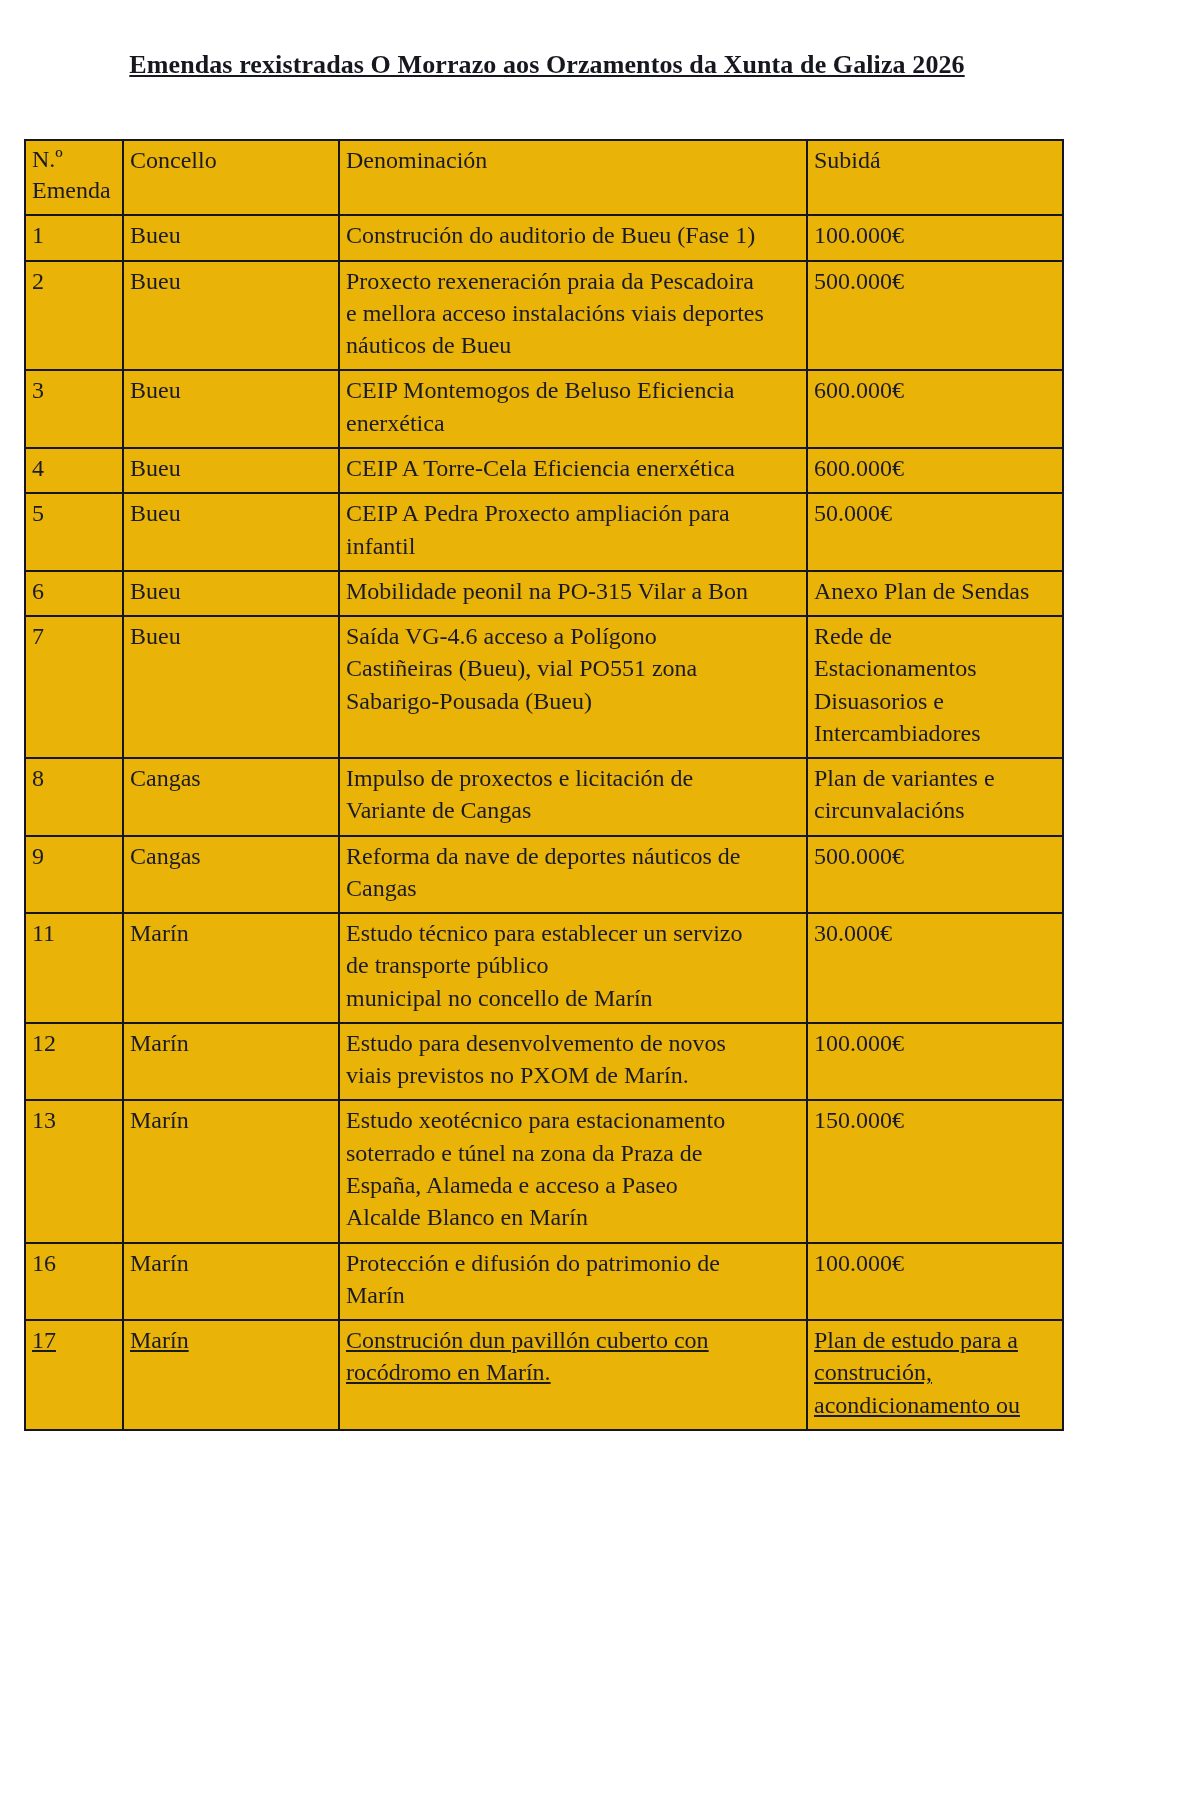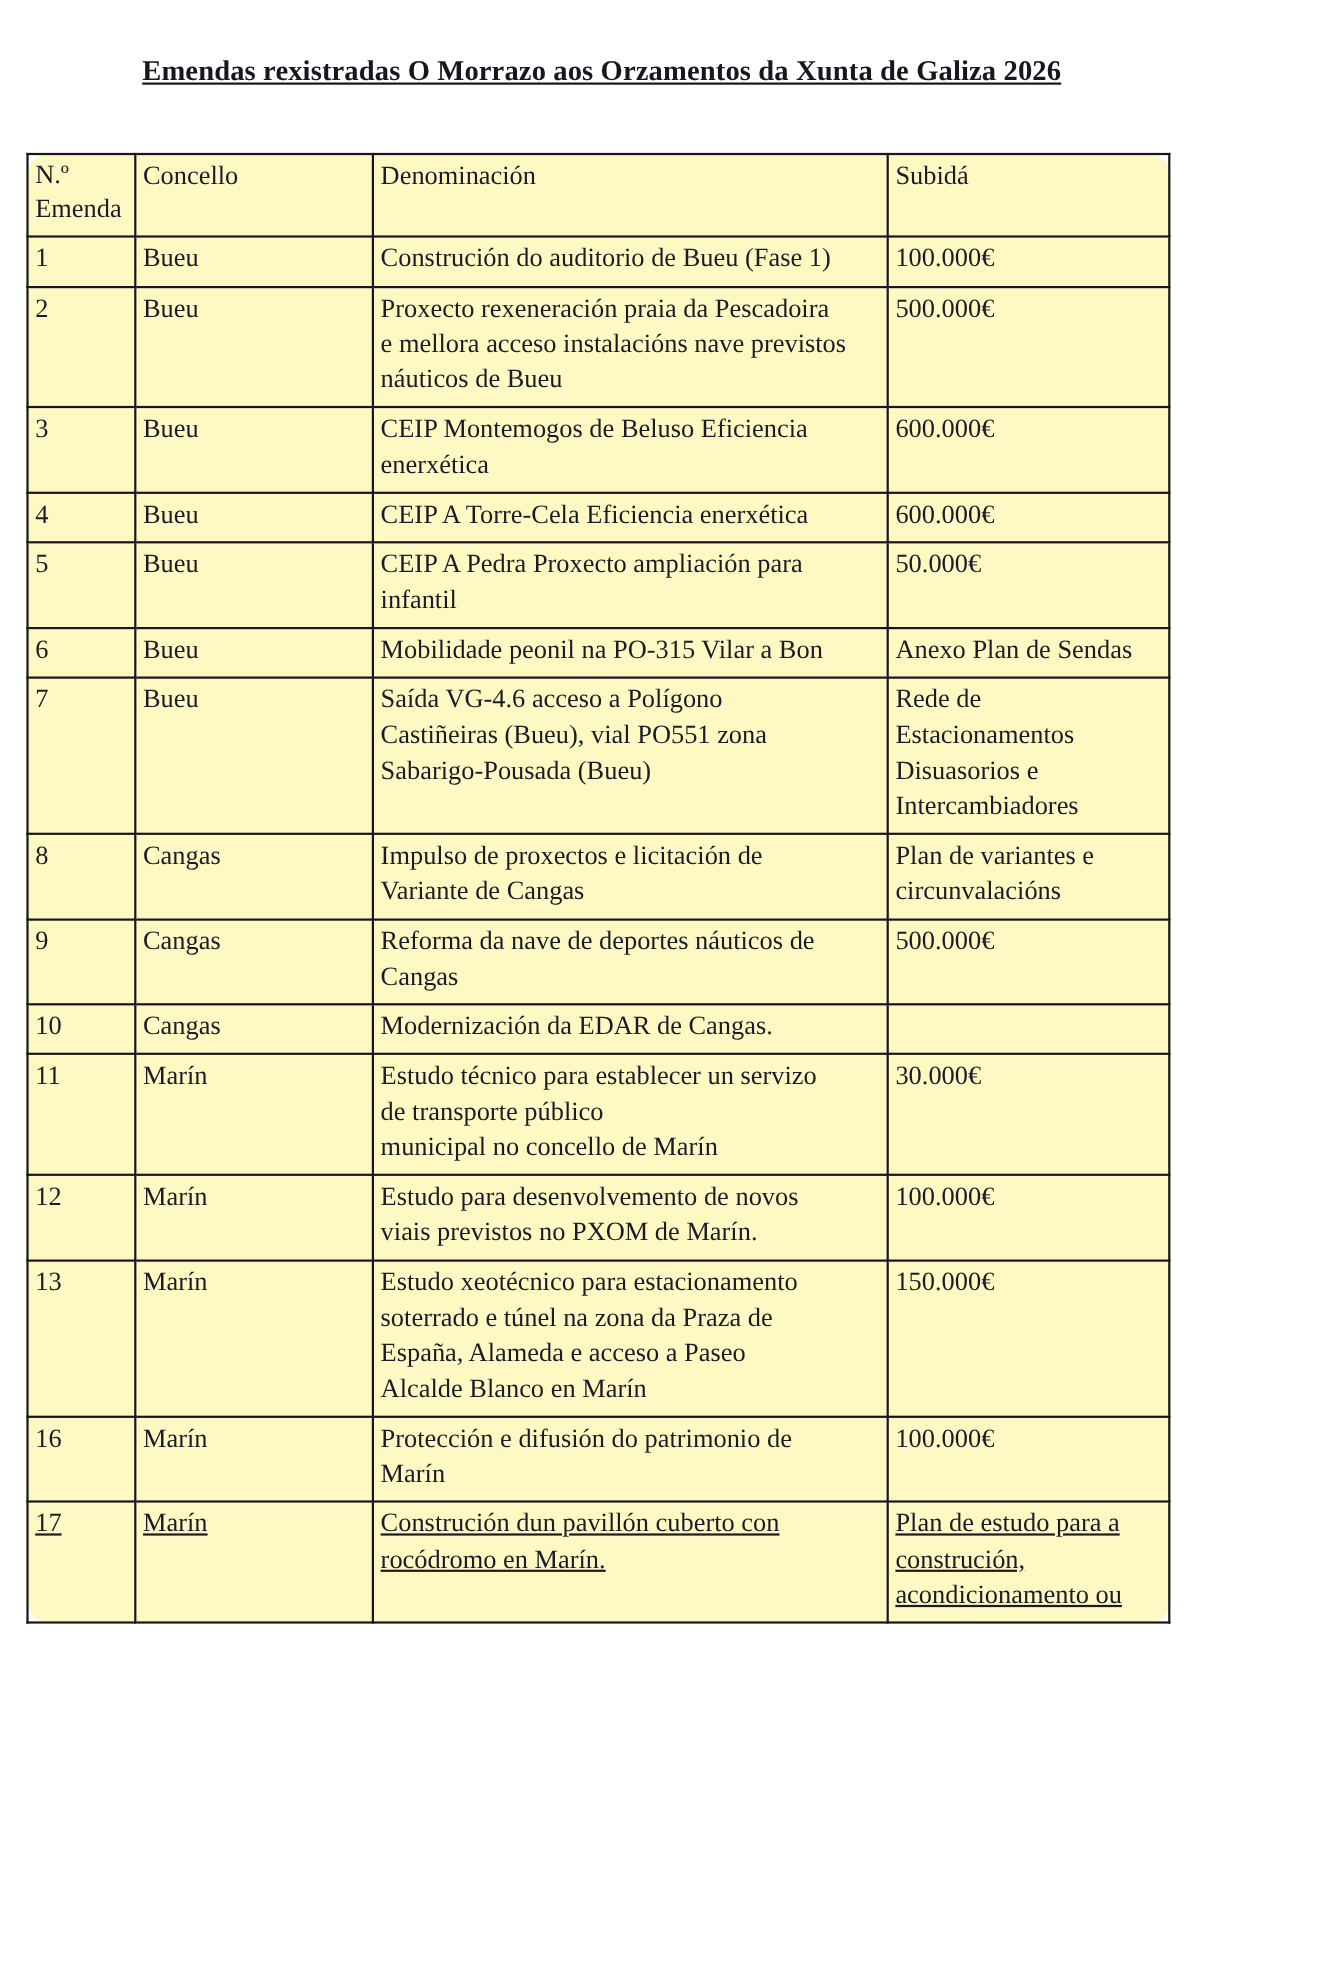--- a/index.html
+++ b/index.html
@@ -38,22 +38,21 @@
   .table-wrap {
     position: absolute;
     left: 8px;
     top: 139px;
     width: 1038px;
   }
   table.amendments {
     border-collapse: collapse;
     table-layout: fixed;
     width: 1038px;
-    background: #fef9c3;
-    border-radius: 22px;
+    background: #eab308;
   }
   table.amendments td,
   table.amendments th {
     border: 2px solid #161620;
     vertical-align: top;
     text-align: left;
     font-weight: normal;
     font-size: 24px;
     line-height: 1.345;
     padding: 3px 5px 8px 6px;
@@ -120,21 +119,21 @@
           </tr>
           <tr>
             <td class="pad-b-1">
               <span class="cell-line">2</span>
             </td>
             <td class="pad-b-1">
               <span class="cell-line">Bueu</span>
             </td>
             <td class="pad-b-1">
               <span class="cell-line">Proxecto rexeneración praia da Pescadoira</span>
-              <span class="cell-line">e mellora acceso instalacións nave previstos</span>
+              <span class="cell-line">e mellora acceso instalacións viais deportes</span>
               <span class="cell-line">náuticos de Bueu</span>
             </td>
             <td class="pad-b-1">
               <span class="cell-line">500.000€</span>
             </td>
           </tr>
           <tr>
             <td>
               <span class="cell-line">3</span>
             </td>
@@ -236,34 +235,20 @@
             </td>
             <td>
               <span class="cell-line">Reforma da nave de deportes náuticos de</span>
               <span class="cell-line">Cangas</span>
             </td>
             <td>
               <span class="cell-line">500.000€</span>
             </td>
           </tr>
           <tr>
-            <td>
-              <span class="cell-line">10</span>
-            </td>
-            <td>
-              <span class="cell-line">Cangas</span>
-            </td>
-            <td>
-              <span class="cell-line">Modernización da EDAR de Cangas.</span>
-            </td>
-            <td>
-              <span class="cell-line empty-cell">&nbsp;</span>
-            </td>
-          </tr>
-          <tr>
             <td class="pad-b-1">
               <span class="cell-line">11</span>
             </td>
             <td class="pad-b-1">
               <span class="cell-line">Marín</span>
             </td>
             <td class="pad-b-1">
               <span class="cell-line">Estudo técnico para establecer un servizo</span>
               <span class="cell-line">de transporte público</span>
               <span class="cell-line">municipal no concello de Marín</span>

